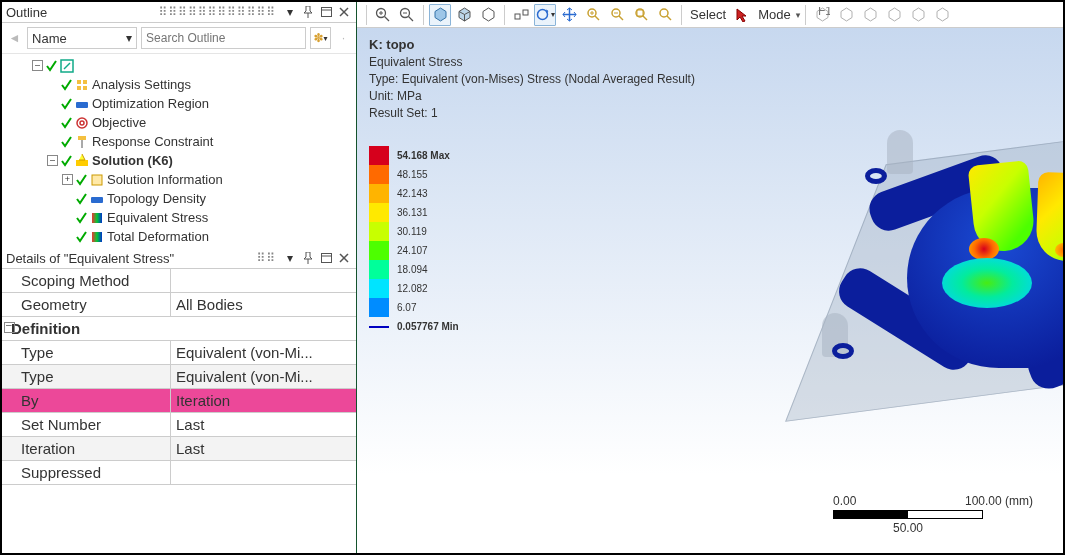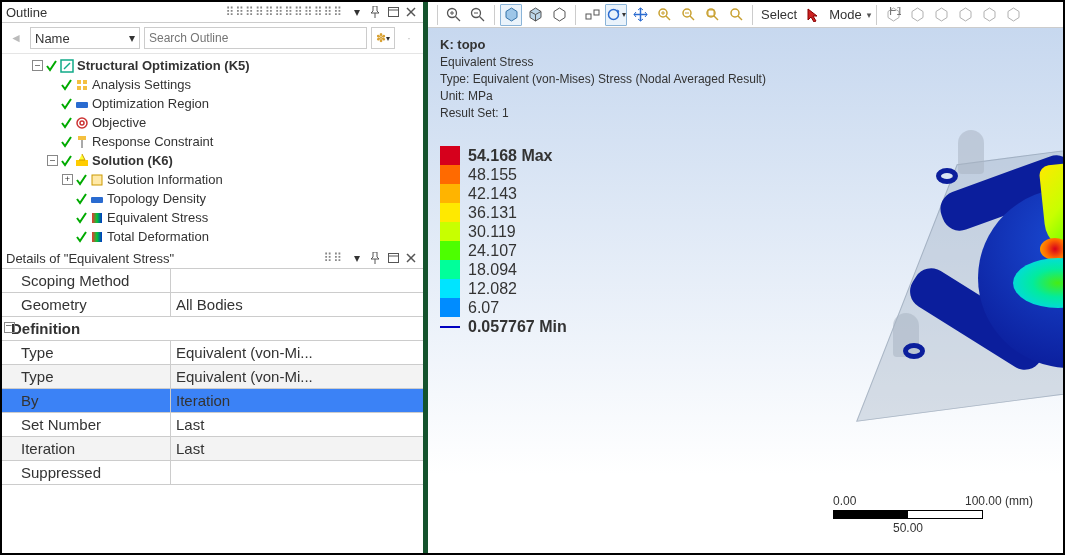--- a/index.html
+++ b/index.html
@@ -1,17 +1,17 @@
 <!DOCTYPE html>
 <html><head>
 <meta charset="utf-8">
 <style>
 *{box-sizing:border-box;margin:0;padding:0;font-family:"Segoe UI",Arial,sans-serif;font-size:12px;color:#333}
 body{width:1065px;height:555px;border:2px solid #000;display:flex;background:#fff;overflow:hidden}
-.left-pane{width:426px;display:flex;flex-direction:column;border-right:5px solid #14532d}
+.left-pane{width:355px;display:flex;flex-direction:column;border-right:1px solid #14532d}
 .panel-header{display:flex;align-items:center;padding:2px 4px;border-bottom:1px solid #ccc;background:#fff}
 .panel-header .title{flex:1;font-size:13px}
 .panel-header .dots{letter-spacing:1px;color:#888;margin-right:4px}
 .hdr-btn{width:16px;height:16px;display:inline-flex;align-items:center;justify-content:center;margin-left:2px;cursor:pointer}
 .hdr-btn svg{stroke:#555}
 .name-row{display:flex;align-items:center;padding:4px;gap:4px;border-bottom:1px solid #e5e5e5}
 .nav-arrow{width:20px;height:20px;display:flex;align-items:center;justify-content:center;color:#bbb}
 .name-dd{flex:0 0 110px;height:22px;border:1px solid #ccc;display:flex;align-items:center;justify-content:space-between;padding:0 4px;background:#fff}
 .name-dd span:first-child{font-size:13px}
 .search-box{flex:1;height:22px;border:1px solid #ccc;padding:0 4px;color:#999}
@@ -42,21 +42,21 @@
 .tb-sep{width:1px;height:20px;background:#ccc;margin:0 3px}
 .tb-btn{width:22px;height:22px;display:inline-flex;align-items:center;justify-content:center;cursor:pointer;border:1px solid transparent}
 .tb-btn.boxed{border:1px solid #8ab4d8;background:#eaf3fb;border-radius:1px}
 .tb-label{font-size:13px;padding:0 3px;cursor:pointer}
 .viewport{flex:1;position:relative;background:linear-gradient(to bottom,#c7d8ef 0%,#ffffff 85%);overflow:hidden}
 .info-block{position:absolute;left:12px;top:8px;font-size:12px;line-height:1.4;color:#333}
 .info-block .bold{font-weight:bold;font-size:13px}
 .legend{position:absolute;left:12px;top:118px;font-size:12px}
 .legend-row{display:flex;align-items:center;height:19px}
 .legend-swatch{width:20px;height:19px;margin-right:8px}
-.legend-val{font-size:16px}
+.legend-val{font-size:10px}
 .legend-val.bold{font-weight:bold}
 .scalebar{position:absolute;right:30px;bottom:18px;font-size:12px;text-align:center}
 .scalebar .bar{display:flex}
 .scalebar .seg{width:75px;height:9px}
 .scalebar .ticks{display:flex;justify-content:space-between}
 .model{position:absolute;left:430px;top:80px;width:460px;height:340px}
 .base-block{position:absolute;left:60px;top:30px;width:360px;height:260px;transform:skewX(-28deg) rotate(-8deg);background:rgba(150,165,185,0.35);border:1px solid rgba(130,145,165,0.5)}
 .peg{position:absolute;width:26px;height:44px;background:rgba(170,180,195,0.55);border-radius:13px 13px 4px 4px}
 .blue-body{position:absolute;background:radial-gradient(circle at 40% 30%,#1a4bd4,#0b1e9c 70%);border-radius:40% 40% 40% 40%/50% 50% 50% 50%}
 .arm{position:absolute;background:#0b1e9c;border-radius:18px}
@@ -114,21 +114,20 @@
           <svg width="12" height="12">
             <polyline points="1,6 4,10 10,1" fill="none" stroke="#0a0" stroke-width="2"></polyline>
           </svg>
         </span>
       <span class="node-icon">
           <svg width="14" height="14">
             <rect x="1" y="1" width="12" height="12" fill="none" stroke="#1a8" stroke-width="1.5"></rect>
             <line x1="4" y1="10" x2="10" y2="4" stroke="#1a8" stroke-width="1.5"></line>
           </svg>
         </span>
-      <span class="node-label bold">Structural Optimization (K5)</span>
     </div>
     <div class="tree-row">
       <span class="indent" style="width:45px"></span>
         <span class="spacer"></span>
       <span class="tick">
           <svg width="12" height="12">
             <polyline points="1,6 4,10 10,1" fill="none" stroke="#0a0" stroke-width="2"></polyline>
           </svg>
         </span>
       <span class="node-icon">
@@ -308,21 +307,21 @@
           <div class="d-cell">Definition</div>
         </div>
       <div class="d-row">
           <div class="d-cell c1">Type</div>
           <div class="d-cell c2">Equivalent (von-Mi...</div>
         </div>
       <div class="d-row" style="background:#f3f3f3">
           <div class="d-cell c1">Type</div>
           <div class="d-cell c2">Equivalent (von-Mi...</div>
         </div>
-      <div class="d-row" style="background:#3b82f6">
+      <div class="d-row" style="background:#ec4899">
           <div class="d-cell c1">By</div>
           <div class="d-cell c2">Iteration</div>
         </div>
       <div class="d-row">
           <div class="d-cell c1">Set Number</div>
           <div class="d-cell c2">Last</div>
         </div>
       <div class="d-row" style="background:#f3f3f3">
           <div class="d-cell c1">Iteration</div>
           <div class="d-cell c2">Last</div>

